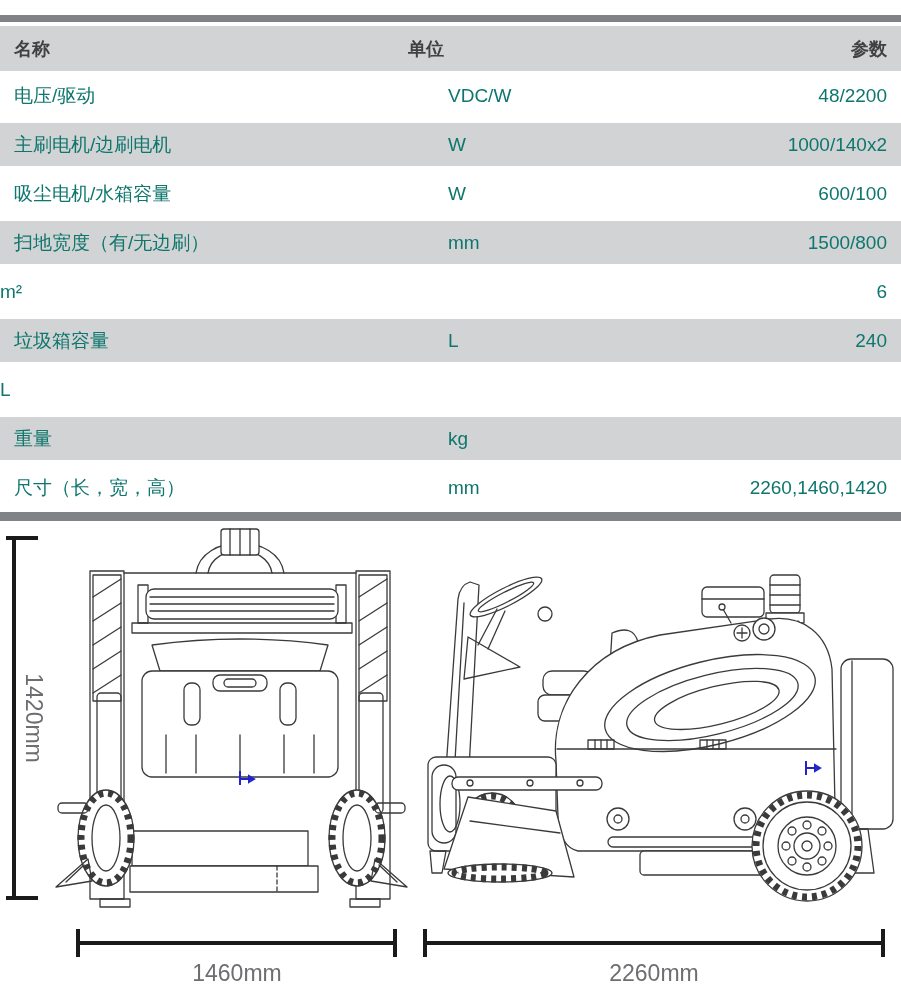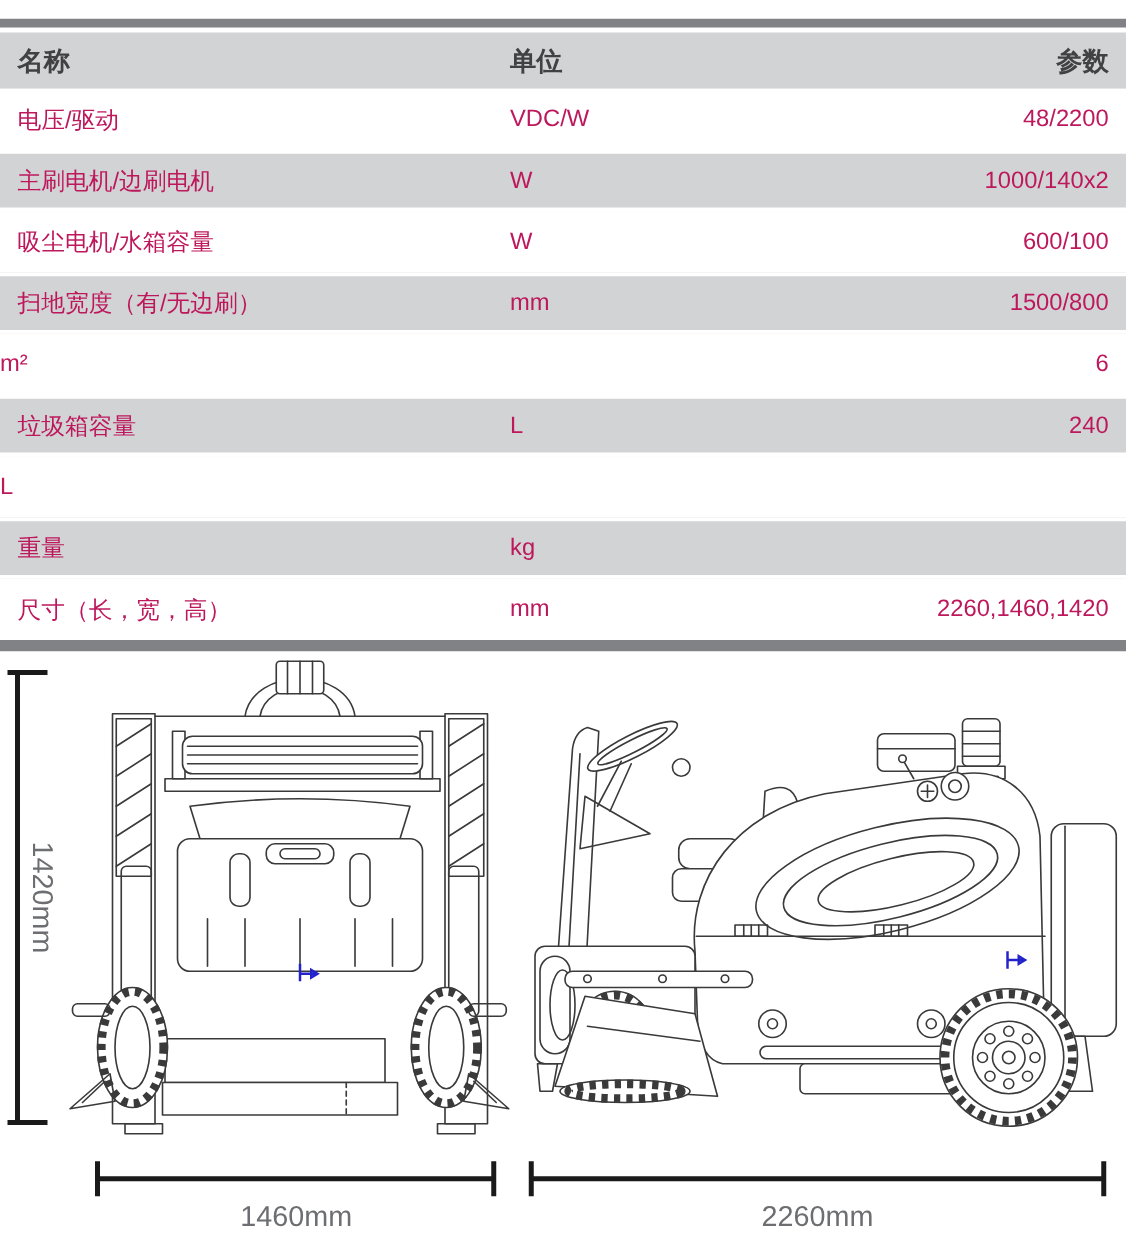--- a/index.html
+++ b/index.html
@@ -2,22 +2,22 @@
 <html><head>
 <meta charset="utf-8">
 <style>
   html,body{margin:0;padding:0;background:#fff;}
   body{width:901px;height:993px;font-family:"Liberation Sans","DejaVu Sans",sans-serif;overflow:hidden;}
   .spec-table{margin-top:15px;}
   .bar{background:#808285;}
   .bar.top{height:7px;margin-bottom:4px;}
   .bar.bottom{height:9px;}
   .row{display:flex;align-items:center;height:49px;box-sizing:border-box;}
-  .row.header{height:45px;background:#d1d3d4;font-weight:bold;font-size:21px;color:#414042;}
-  .row.data{font-size:19px;color:#be185d;background:#fff;}
+  .row.header{height:45px;background:#d1d3d4;font-weight:bold;font-size:18px;color:#414042;}
+  .row.data{font-size:19px;color:#0f766e;background:#fff;gap:40px;}
   .row.gray{background:#d1d3d4;border-top:3px solid #fff;border-bottom:3px solid #fff;}
   .c-name{width:394px;padding-left:14px;flex:none;}
   .c-unit{width:250px;flex:none;}
   .c-value{flex:1;text-align:right;padding-right:14px;}
   .diagram{position:relative;width:901px;height:473px;}
   svg text{font-family:"Liberation Sans","DejaVu Sans",sans-serif;}
   .dim-text{fill:#6d6e71;font-size:23px;}
   .draw{stroke:#3a3a3a;stroke-width:1.3;fill:none;stroke-linejoin:round;stroke-linecap:round;}
   .draw-fill{stroke:#3a3a3a;stroke-width:1.3;fill:#fff;stroke-linejoin:round;}
   .knob{stroke:#3a3a3a;stroke-width:7;fill:none;stroke-dasharray:5 5;}

